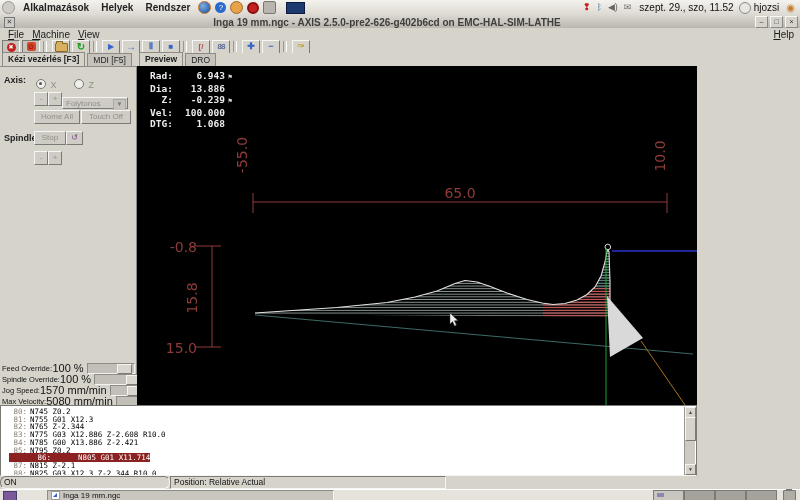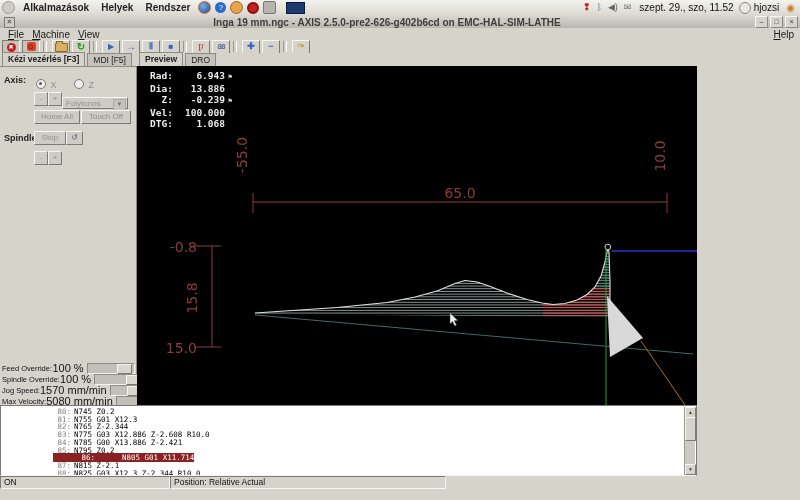--- a/index.html
+++ b/index.html
@@ -102,21 +102,21 @@
   
   .ctabs{left:137px;top:53px;width:560px;}
   .preview{left:137px;top:66px;width:560px;height:339px;background:#000;}
   .dro{position:absolute;left:8px;top:4px;font-family:"DejaVu Sans Mono",monospace;
        font-size:9.5px;font-weight:bold;color:#ececec;line-height:11px;}
   .dro .lab{display:inline-block;width:28px;text-align:right;}
   .dro .val{display:inline-block;width:52px;text-align:right;}
   .dro .flag{display:inline-block;width:10px;font-size:7px;color:#d8d8d8;text-align:center;}
   
   .gcode{left:0px;top:405px;width:697px;height:71px;background:#fff;border:1px solid #7c7a74;
-         border-bottom-color:#f5f5f3;box-sizing:border-box;overflow:hidden;padding-left:44px;}
+         border-bottom-color:#f5f5f3;box-sizing:border-box;overflow:hidden;}
   .grow{font-family:"DejaVu Sans Mono",monospace;font-size:7.5px;line-height:7.7px;white-space:pre;padding-left:8px;}
   .gnum{color:#8a8178;display:inline-block;width:18px;text-align:right;margin-right:3px;}
   .grow.active .inner{background:#8b2121;}
   .grow.active .gnum,.grow.active .gtxt{color:#fff;margin-left:24px;}
   .gtxt{color:#000;}
   .vscroll{position:absolute;right:1px;top:1px;width:10px;height:68px;background:#cdcac3;border-left:1px solid #9a978f;}
   .varr{position:absolute;left:0;width:9px;height:9px;background:#d6d3cb;border:1px solid #f5f5f3;
         border-right-color:#7c7a74;border-bottom-color:#7c7a74;font-size:5px;line-height:8px;text-align:center;color:#444;}
   .vthumb{position:absolute;left:0;top:10px;width:9px;height:22px;background:#d6d3cb;border:1px solid #f5f5f3;
         border-right-color:#7c7a74;border-bottom-color:#7c7a74;}
@@ -342,18 +342,32 @@
       <div class="grow"><span class="inner"><span class="gnum">88:</span><span class="gtxt">N825 G03 X12.3 Z-2.344 R10.0</span></span></div>
     </div>
     <div class="vscroll">
       <span class="varr" style="top:0;">▲</span>
       <span class="vthumb"></span>
       <span class="varr" style="bottom:0;">▼</span>
     </div>
   </div>
 
   <div class="abs statusbar">
-    <span class="scell" style="width:170px;">ON</span>
+    <span class="scell" style="width:170px;border-radius:6px;">ON</span>
     <span class="scell" style="width:276px;">Position: Relative Actual</span>
   </div>
 
+  <div class="abs taskbar">
+    <span class="deskicon"></span>
+    <span class="task">
+      <span class="axicon"></span>
+      <span>Inga 19 mm.ngc</span>
+    </span>
+    <span class="wspace">
+      <span class="wcell cur"></span>
+      <span class="wcell"></span>
+      <span class="wcell"></span>
+      <span class="wcell"></span>
+    </span>
+    <span class="trash"></span>
+  </div>
 
 </div>
 
 </body></html>

